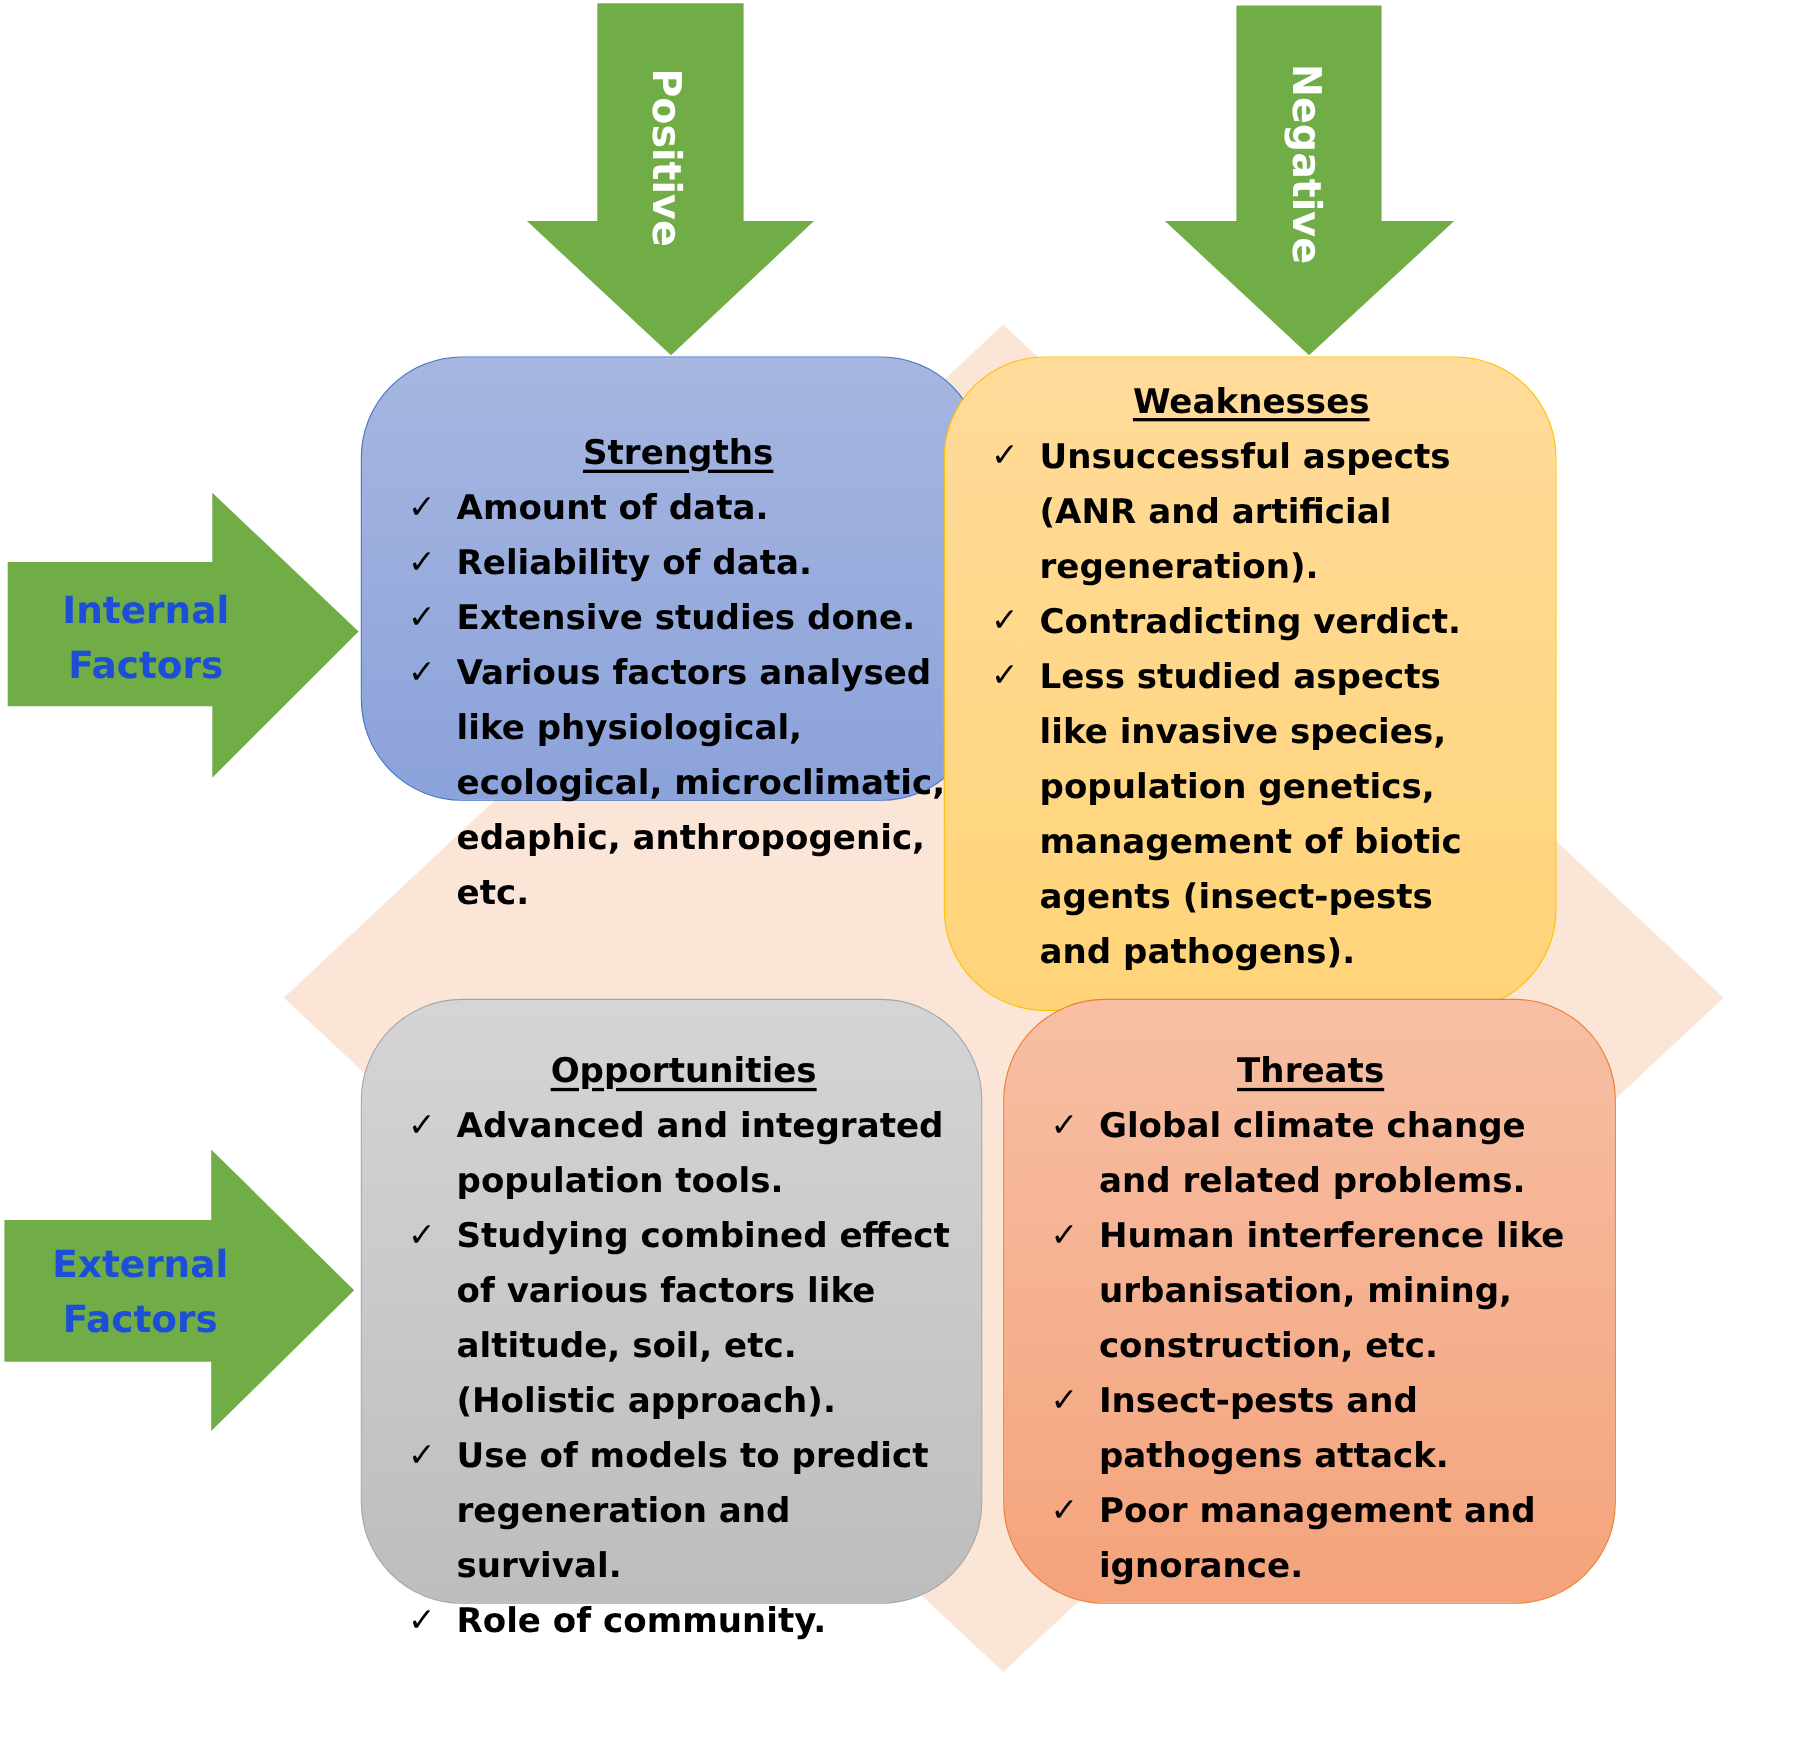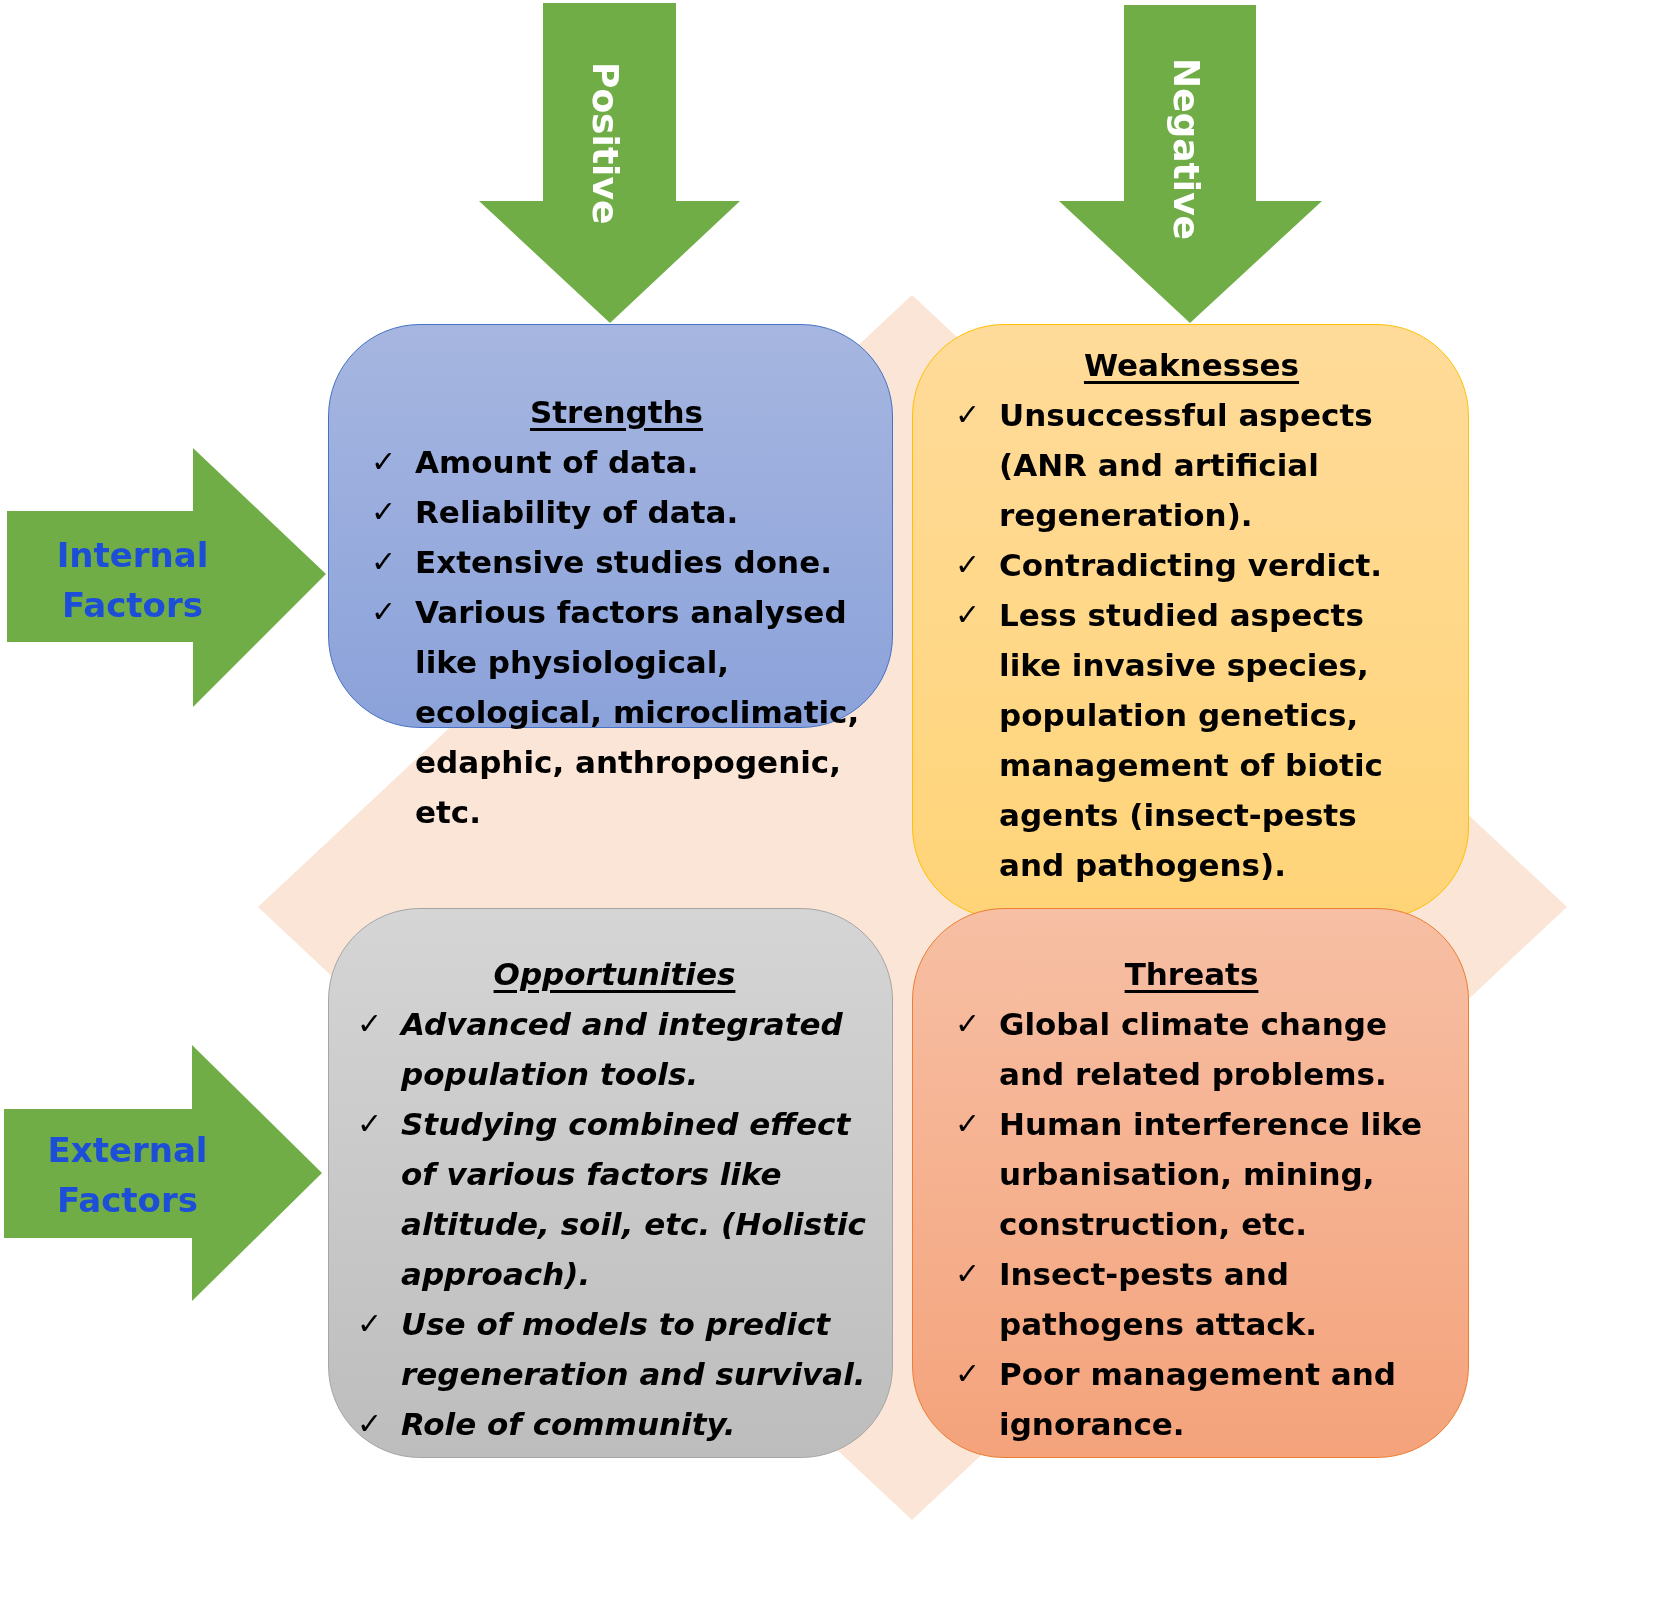--- a/index.html
+++ b/index.html
@@ -71,32 +71,32 @@
             background:linear-gradient(#A6B6E0,#8BA2DA); border:1.5px solid #4472C4;">
   <div class="title">Strengths</div>
   <ul>
     <li><span class="check">✓</span><span>Amount of data.</span></li>
     <li><span class="check">✓</span><span>Reliability of data.</span></li>
     <li><span class="check">✓</span><span>Extensive studies done.</span></li>
     <li><span class="check">✓</span><span>Various factors analysed like physiological, ecological, microclimatic, edaphic, anthropogenic, etc.</span></li>
   </ul>
 </div>
 
-<div class="box" style="left:912px; top:324px; width:557px; height:595px; padding:15px 40px 0 42px;
+<div class="box" style="left:858px; top:324px; width:557px; height:595px; padding:15px 40px 0 42px;
             background:linear-gradient(#FFDB9A,#FFD478); border:1.5px solid #FFC000;">
   <div class="title">Weaknesses</div>
   <ul>
     <li><span class="check">✓</span><span>Unsuccessful aspects (ANR and artificial regeneration).</span></li>
     <li><span class="check">✓</span><span>Contradicting verdict.</span></li>
     <li><span class="check">✓</span><span>Less studied aspects like invasive species, population genetics, management of biotic agents (insect-pests and pathogens).</span></li>
   </ul>
 </div>
 
-<div class="box" style="left:328px; top:908px; width:565px; height:550px; padding:40px 20px 0 28px;
-            background:linear-gradient(#D5D5D5,#BDBDBD); border:1.5px solid #A5A5A5;font-style:italic;">
+<div class="box" style="left:328px; top:908px; width:565px; height:550px; padding:40px 20px 0 42px;
+            background:linear-gradient(#D5D5D5,#BDBDBD); border:1.5px solid #A5A5A5;">
   <div class="title">Opportunities</div>
   <ul>
     <li><span class="check">✓</span><span>Advanced and integrated population tools.</span></li>
     <li><span class="check">✓</span><span>Studying combined effect of various factors like altitude, soil, etc. (Holistic approach).</span></li>
     <li><span class="check">✓</span><span>Use of models to predict regeneration and survival.</span></li>
     <li><span class="check">✓</span><span>Role of community.</span></li>
   </ul>
 </div>
 
 <div class="box" style="left:912px; top:908px; width:557px; height:550px; padding:40px 40px 0 42px;

